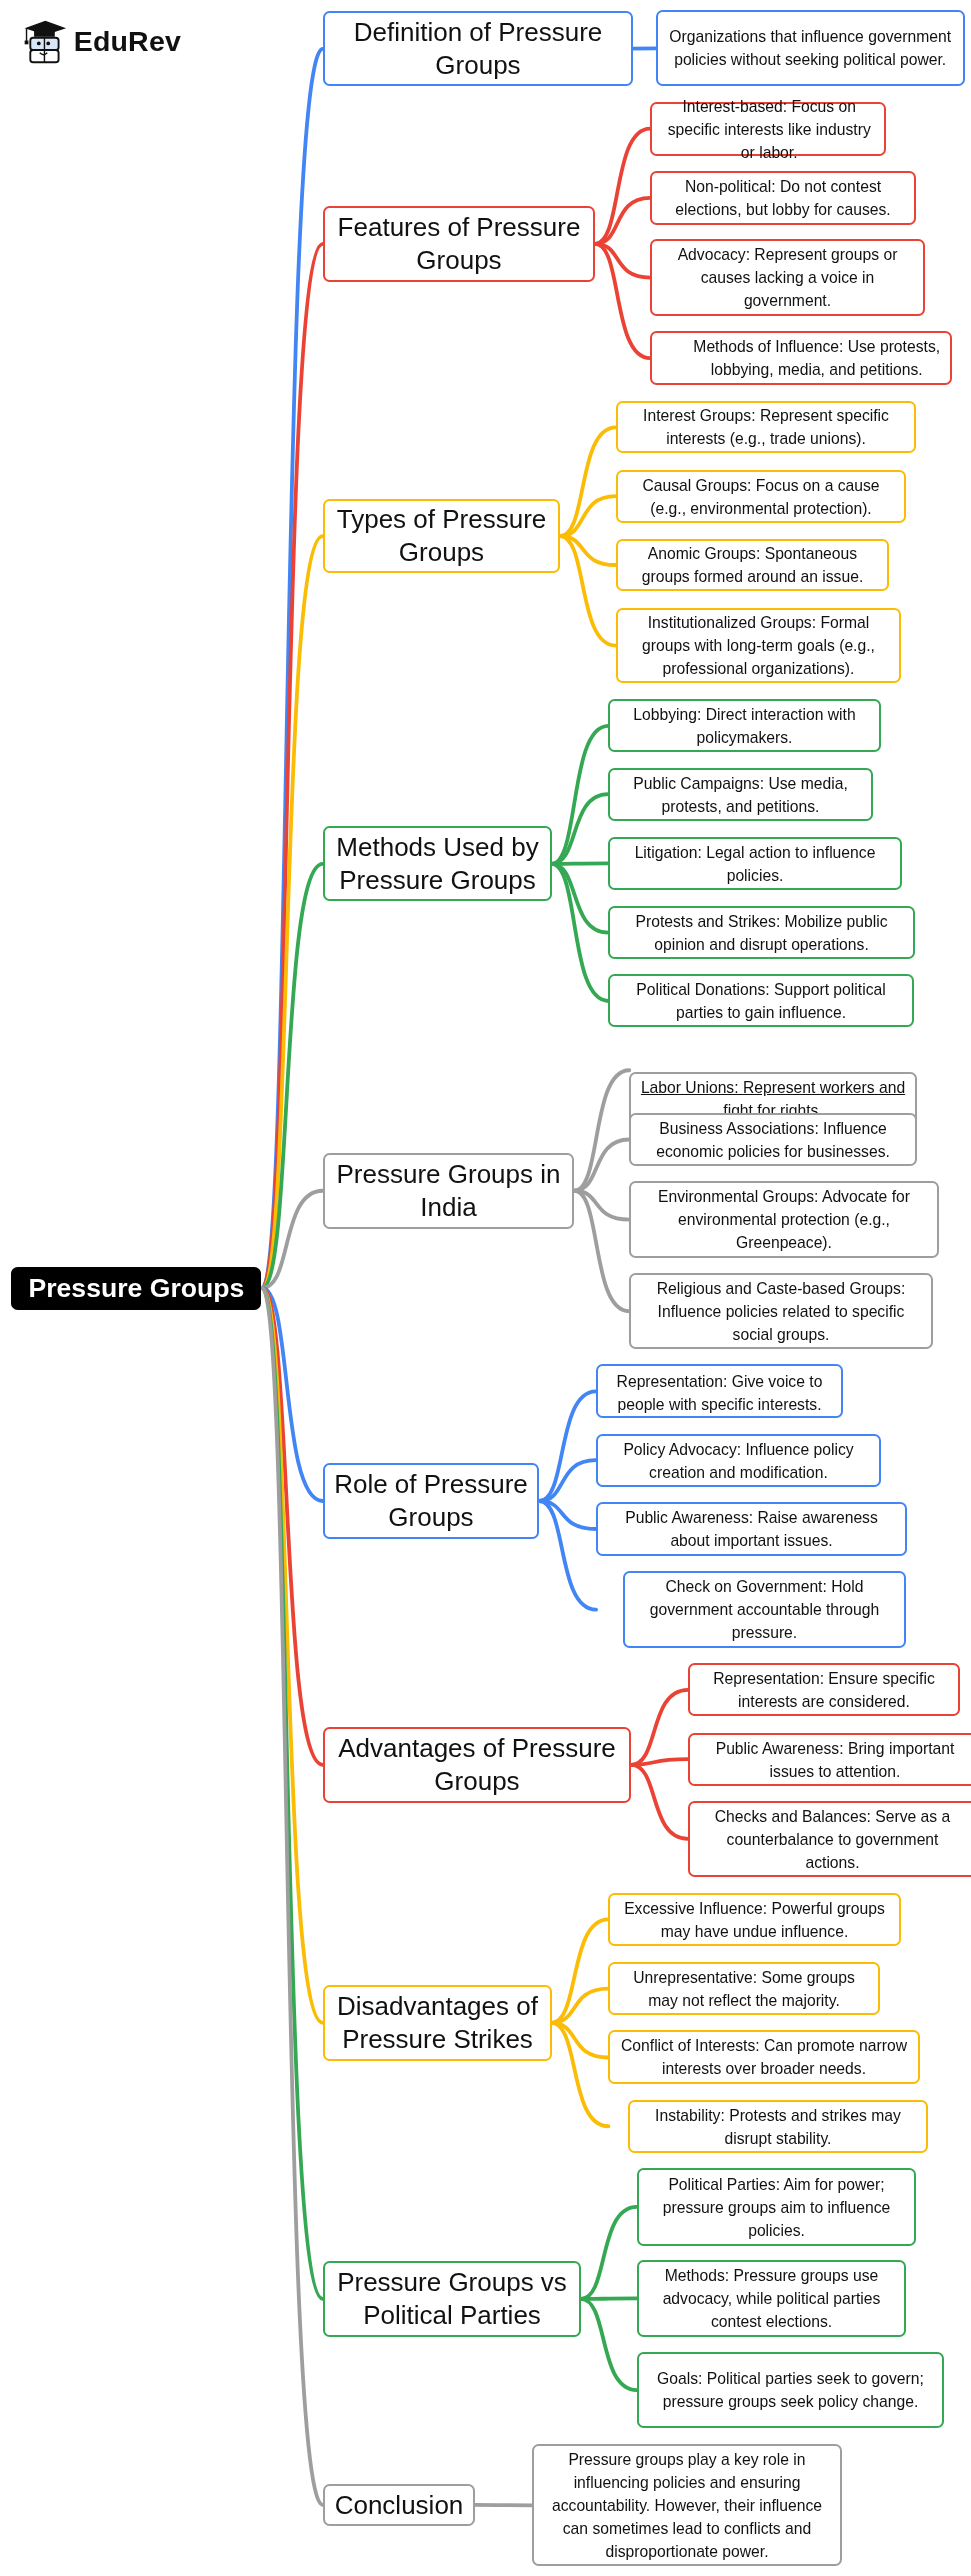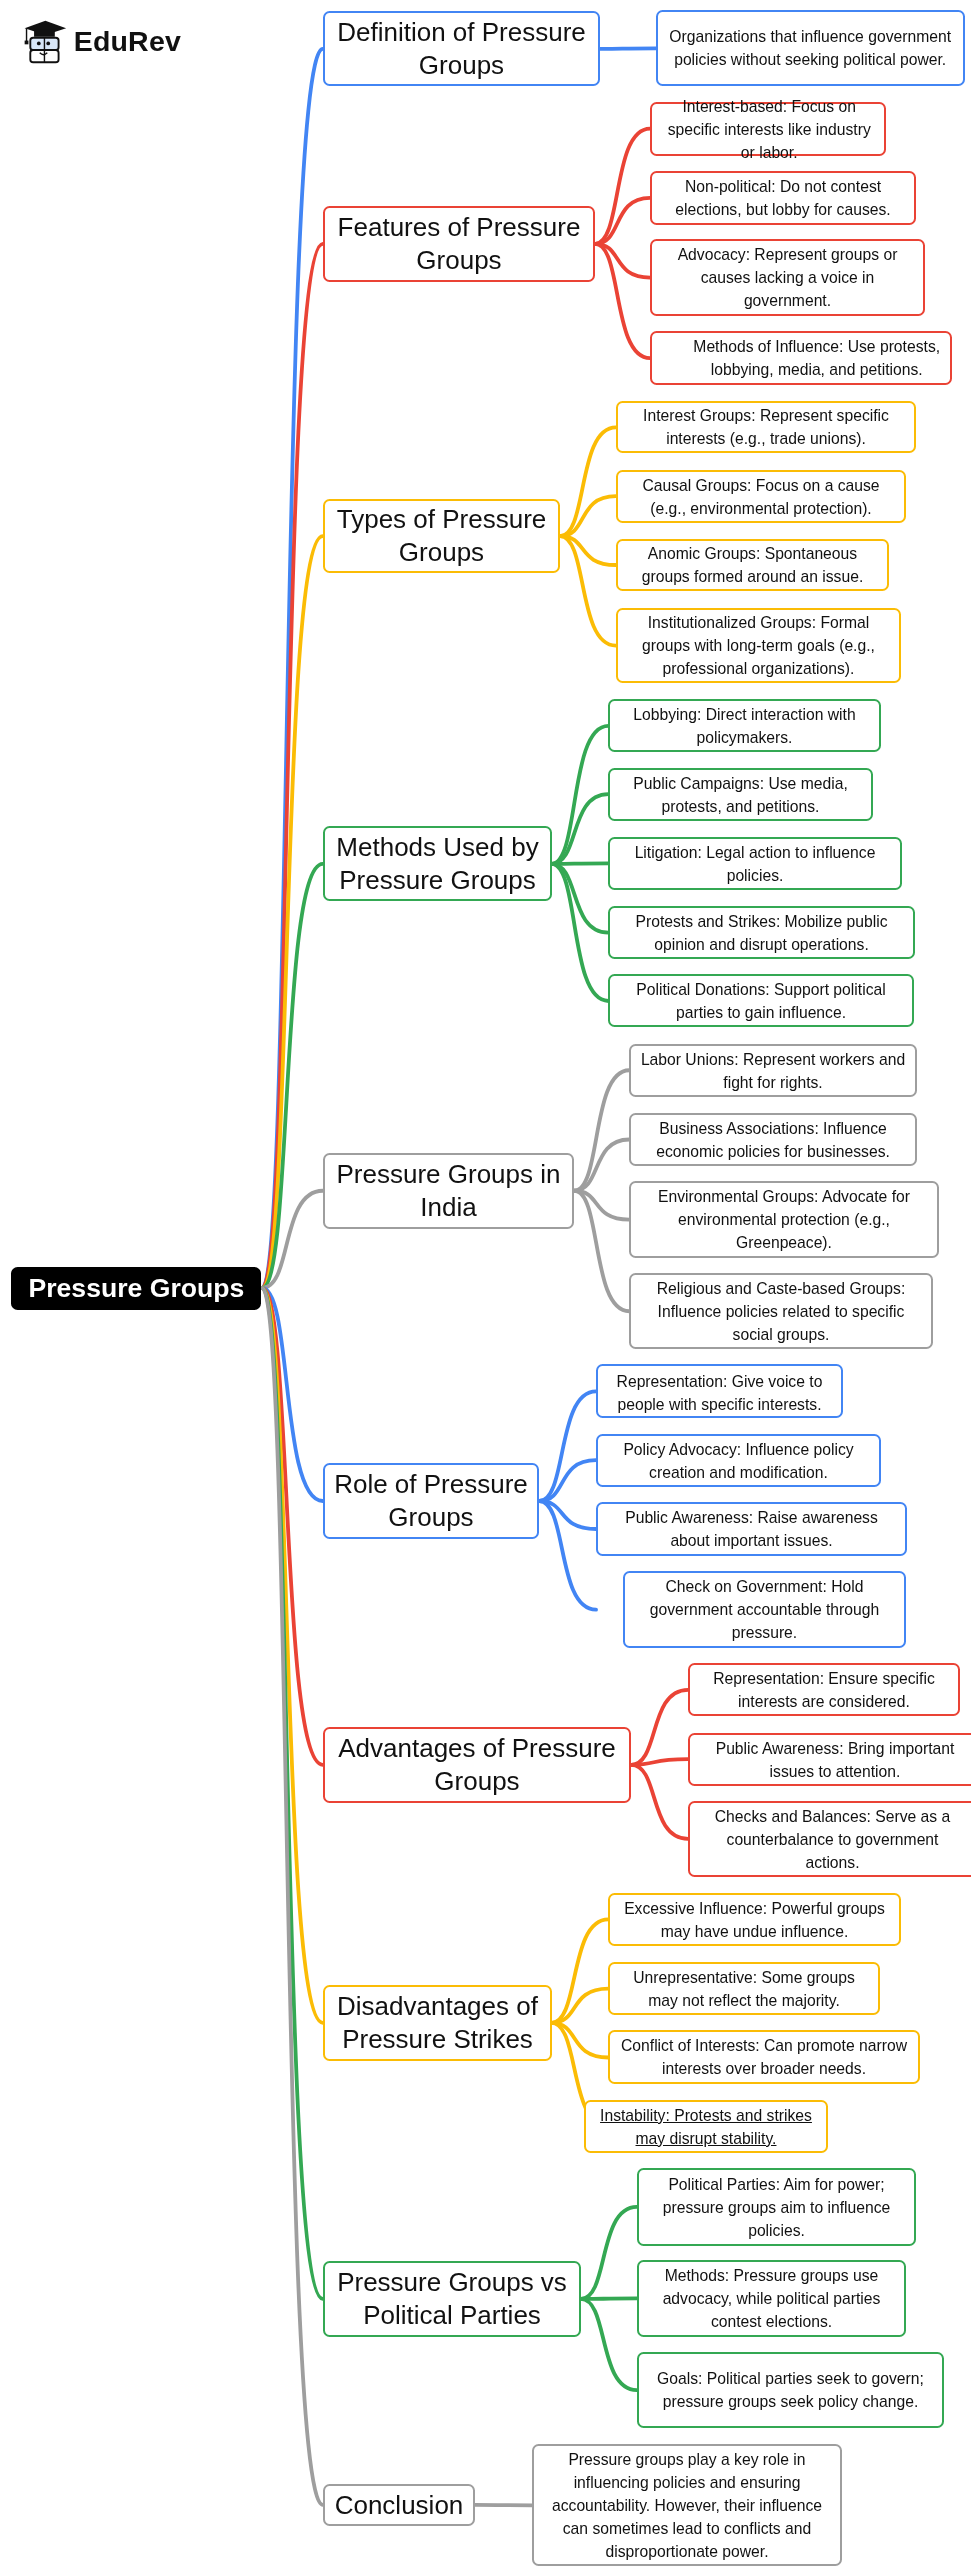--- a/index.html
+++ b/index.html
@@ -81,21 +81,21 @@
     <line x1="27" y1="22" x2="27" y2="48" stroke="#111" stroke-width="1.5"></line>
     <circle cx="21" cy="28" r="2" fill="#111"></circle>
     <circle cx="31" cy="28" r="2" fill="#111"></circle>
     <path d="M22 38 Q26 42 30 38" fill="none" stroke="#111" stroke-width="1.5"></path>
   </svg>
   <span class="logo-text">EduRev</span>
 </div>
 
 <div class="root" id="root">Pressure Groups</div>
 
-<div class="node main c-blue" id="m0" style="left:323px;top:11.4px;width:277px;height:75px;">
+<div class="node main c-blue" id="m0" style="left:323px;top:11.4px;width:310px;height:75px;">
     <span>Definition of Pressure Groups</span>
   </div>
 <div class="node leaf c-blue" id="l0-0" style="left:656px;top:10.4px;width:309px;height:76px;padding-left:7px;">
     <span>Organizations that influence government policies without seeking political power.</span>
   </div>
 
 <div class="node main c-red" id="m1" style="left:323px;top:206px;width:272px;height:76px;">
     <span>Features of Pressure Groups</span>
   </div>
 <div class="node leaf c-red" id="l1-0" style="left:650px;top:102px;width:236px;height:54px;padding-left:10px;">
@@ -142,21 +142,21 @@
 <div class="node leaf c-green" id="l3-3" style="left:608px;top:906px;width:307px;height:53px;">
     <span>Protests and Strikes: Mobilize public opinion and disrupt operations.</span>
   </div>
 <div class="node leaf c-green" id="l3-4" style="left:608px;top:974px;width:306px;height:53px;">
     <span>Political Donations: Support political parties to gain influence.</span>
   </div>
 
 <div class="node main c-grey" id="m4" style="left:323px;top:1153px;width:251px;height:76px;">
     <span>Pressure Groups in India</span>
   </div>
-<div class="node leaf c-grey" id="l4-0" style="left:629px;top:1044px;width:288px;height:53px;">
+<div class="node leaf c-grey" id="l4-0" style="left:629px;top:1072px;width:288px;height:53px;text-decoration:underline;">
     <span>Labor Unions: Represent workers and fight for rights.</span>
   </div>
 <div class="node leaf c-grey" id="l4-1" style="left:629px;top:1113px;width:288px;height:53px;">
     <span>Business Associations: Influence economic policies for businesses.</span>
   </div>
 <div class="node leaf c-grey" id="l4-2" style="left:629px;top:1181px;width:310px;height:77px;">
     <span>Environmental Groups: Advocate for environmental protection (e.g., Greenpeace).</span>
   </div>
 <div class="node leaf c-grey" id="l4-3" style="left:629px;top:1273px;width:304px;height:76px;">
     <span>Religious and Caste-based Groups: Influence policies related to specific social groups.</span>
@@ -196,21 +196,21 @@
   </div>
 <div class="node leaf c-yellow" id="l7-0" style="left:608px;top:1893px;width:293px;height:53px;">
     <span>Excessive Influence: Powerful groups may have undue influence.</span>
   </div>
 <div class="node leaf c-yellow" id="l7-1" style="left:608px;top:1962px;width:272px;height:53px;">
     <span>Unrepresentative: Some groups may not reflect the majority.</span>
   </div>
 <div class="node leaf c-yellow" id="l7-2" style="left:608px;top:2030px;width:312px;height:54px;">
     <span>Conflict of Interests: Can promote narrow interests over broader needs.</span>
   </div>
-<div class="node leaf c-yellow" id="l7-3" style="left:584px;top:2100px;width:244px;height:53px;text-decoration:underline;">
+<div class="node leaf c-yellow" id="l7-3" style="left:628px;top:2100px;width:300px;height:53px;">
     <span>Instability: Protests and strikes may disrupt stability.</span>
   </div>
 
 <div class="node main c-green" id="m8" style="left:323px;top:2261px;width:258px;height:76px;">
     <span>Pressure Groups vs Political Parties</span>
   </div>
 <div class="node leaf c-green" id="l8-0" style="left:637px;top:2168px;width:279px;height:78px;">
     <span>Political Parties: Aim for power; pressure groups aim to influence policies.</span>
   </div>
 <div class="node leaf c-green" id="l8-1" style="left:637px;top:2260px;width:269px;height:77px;">

